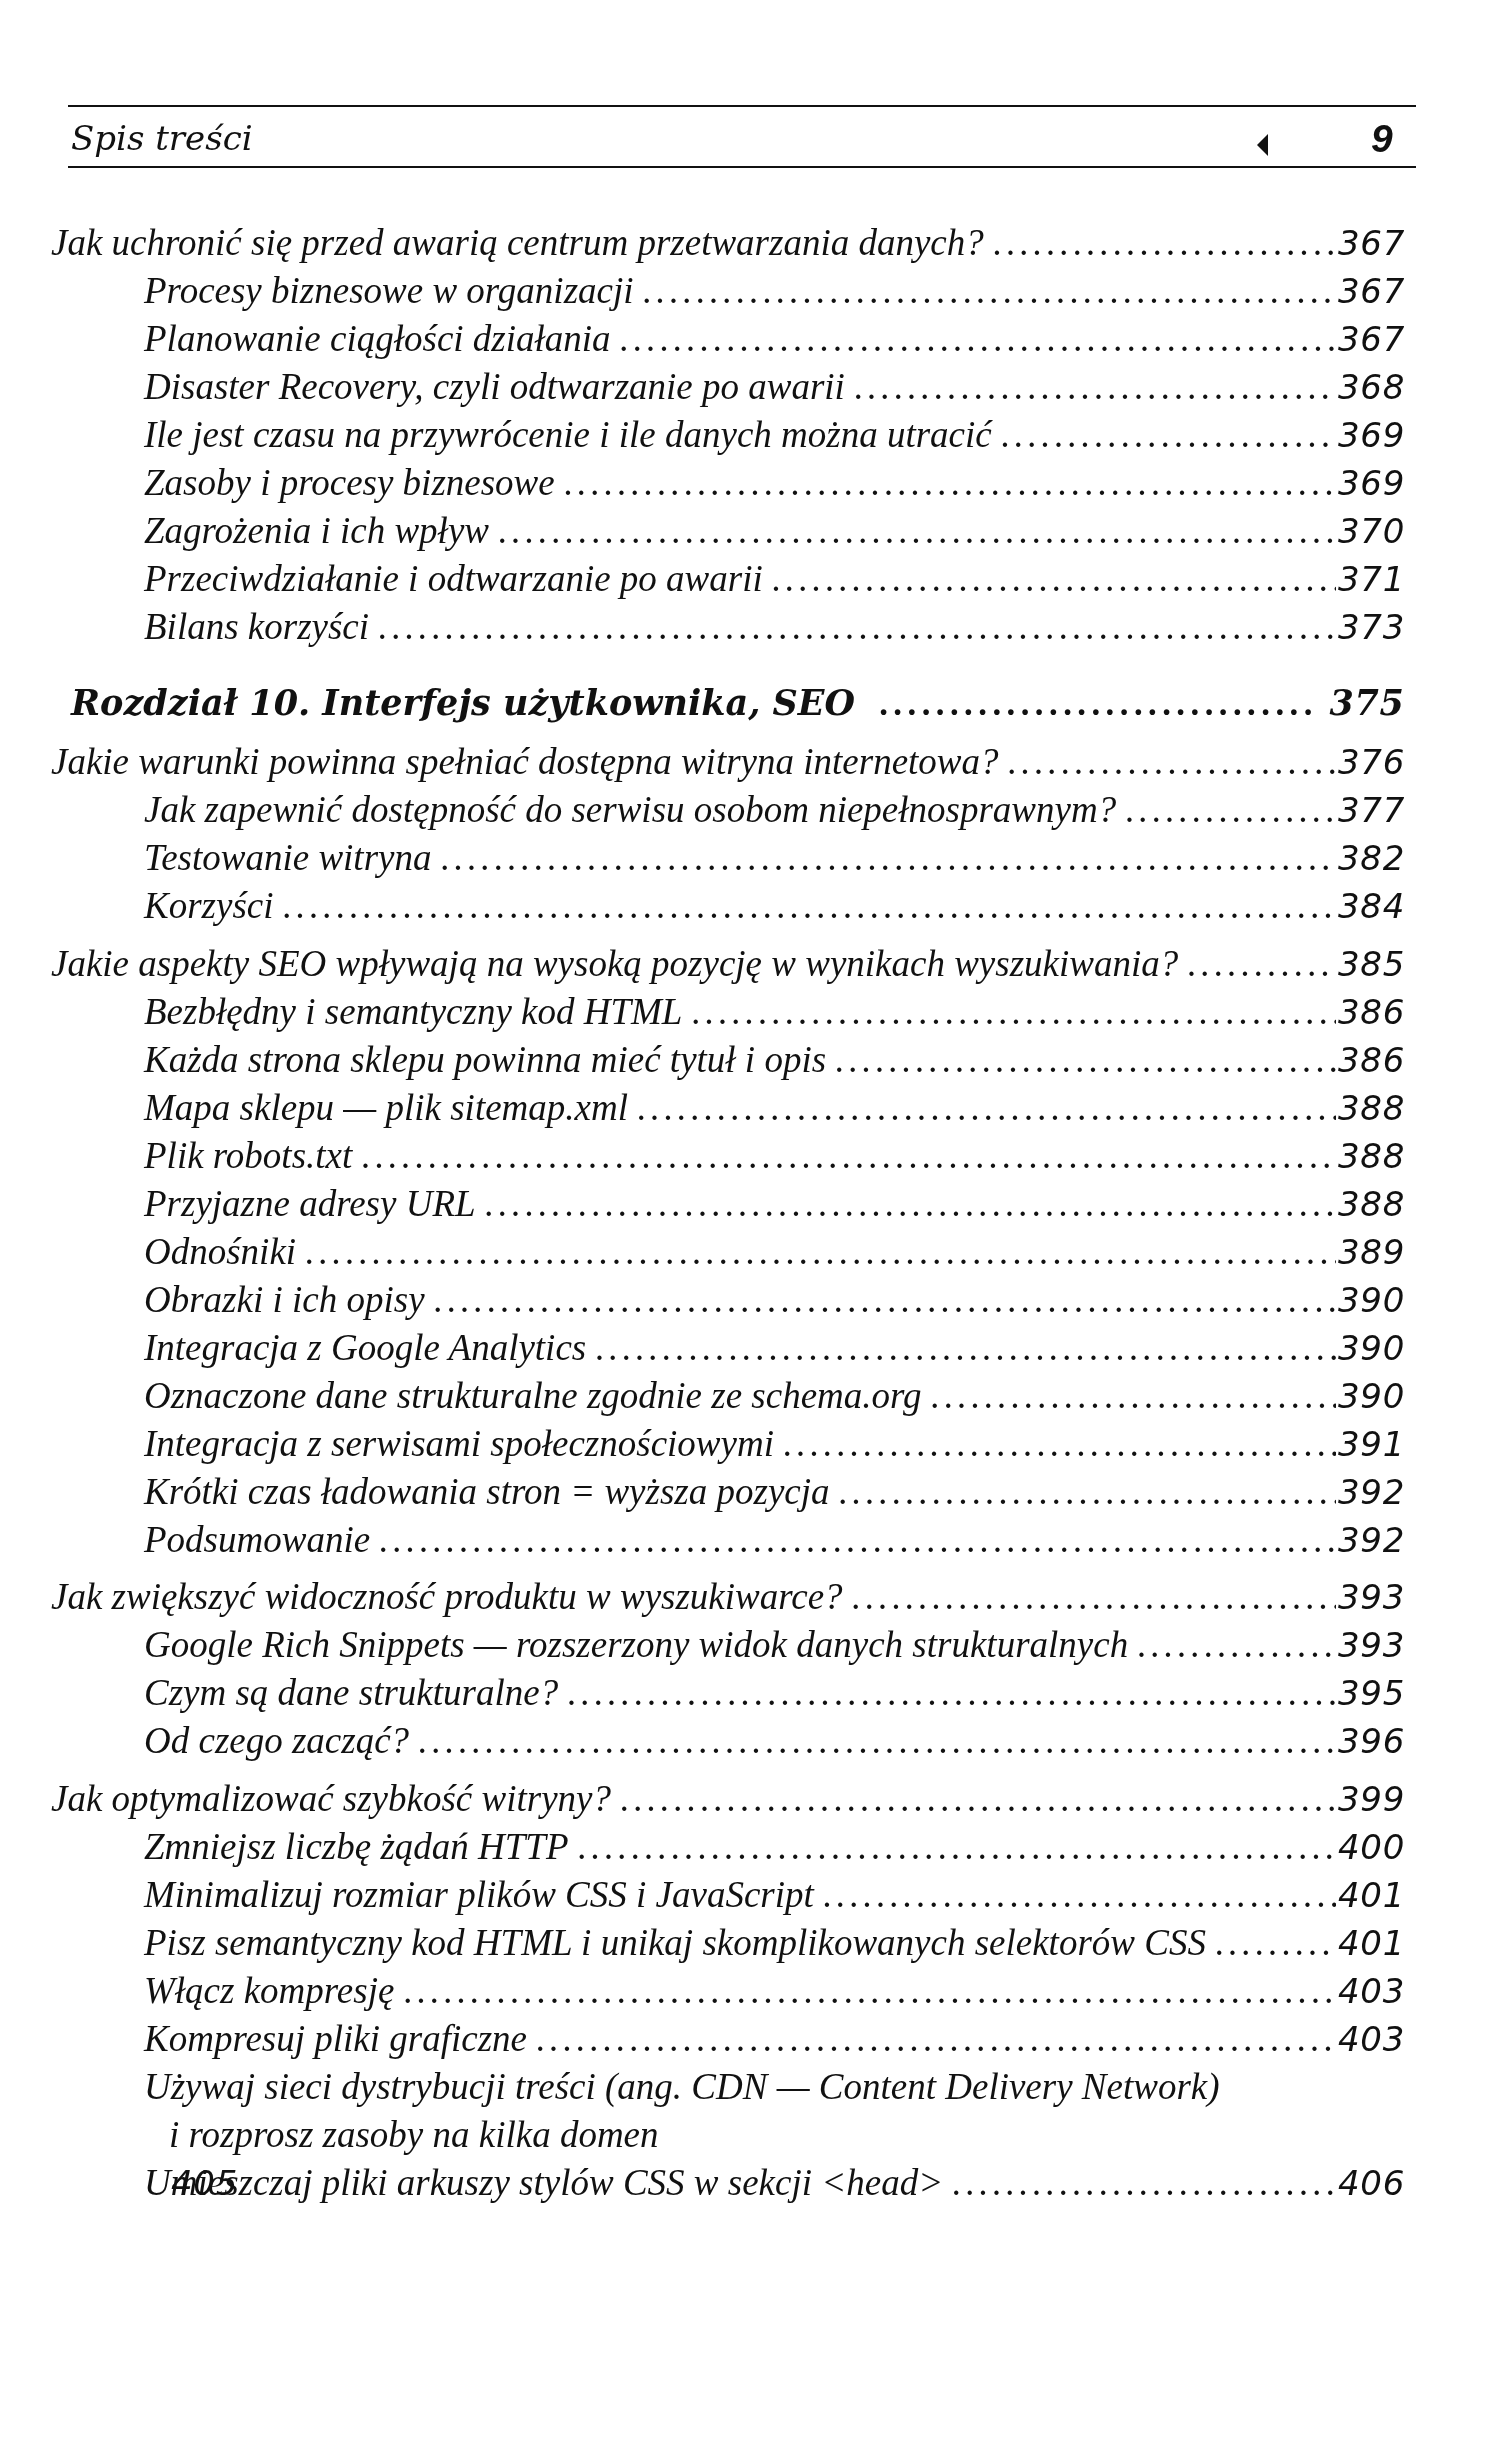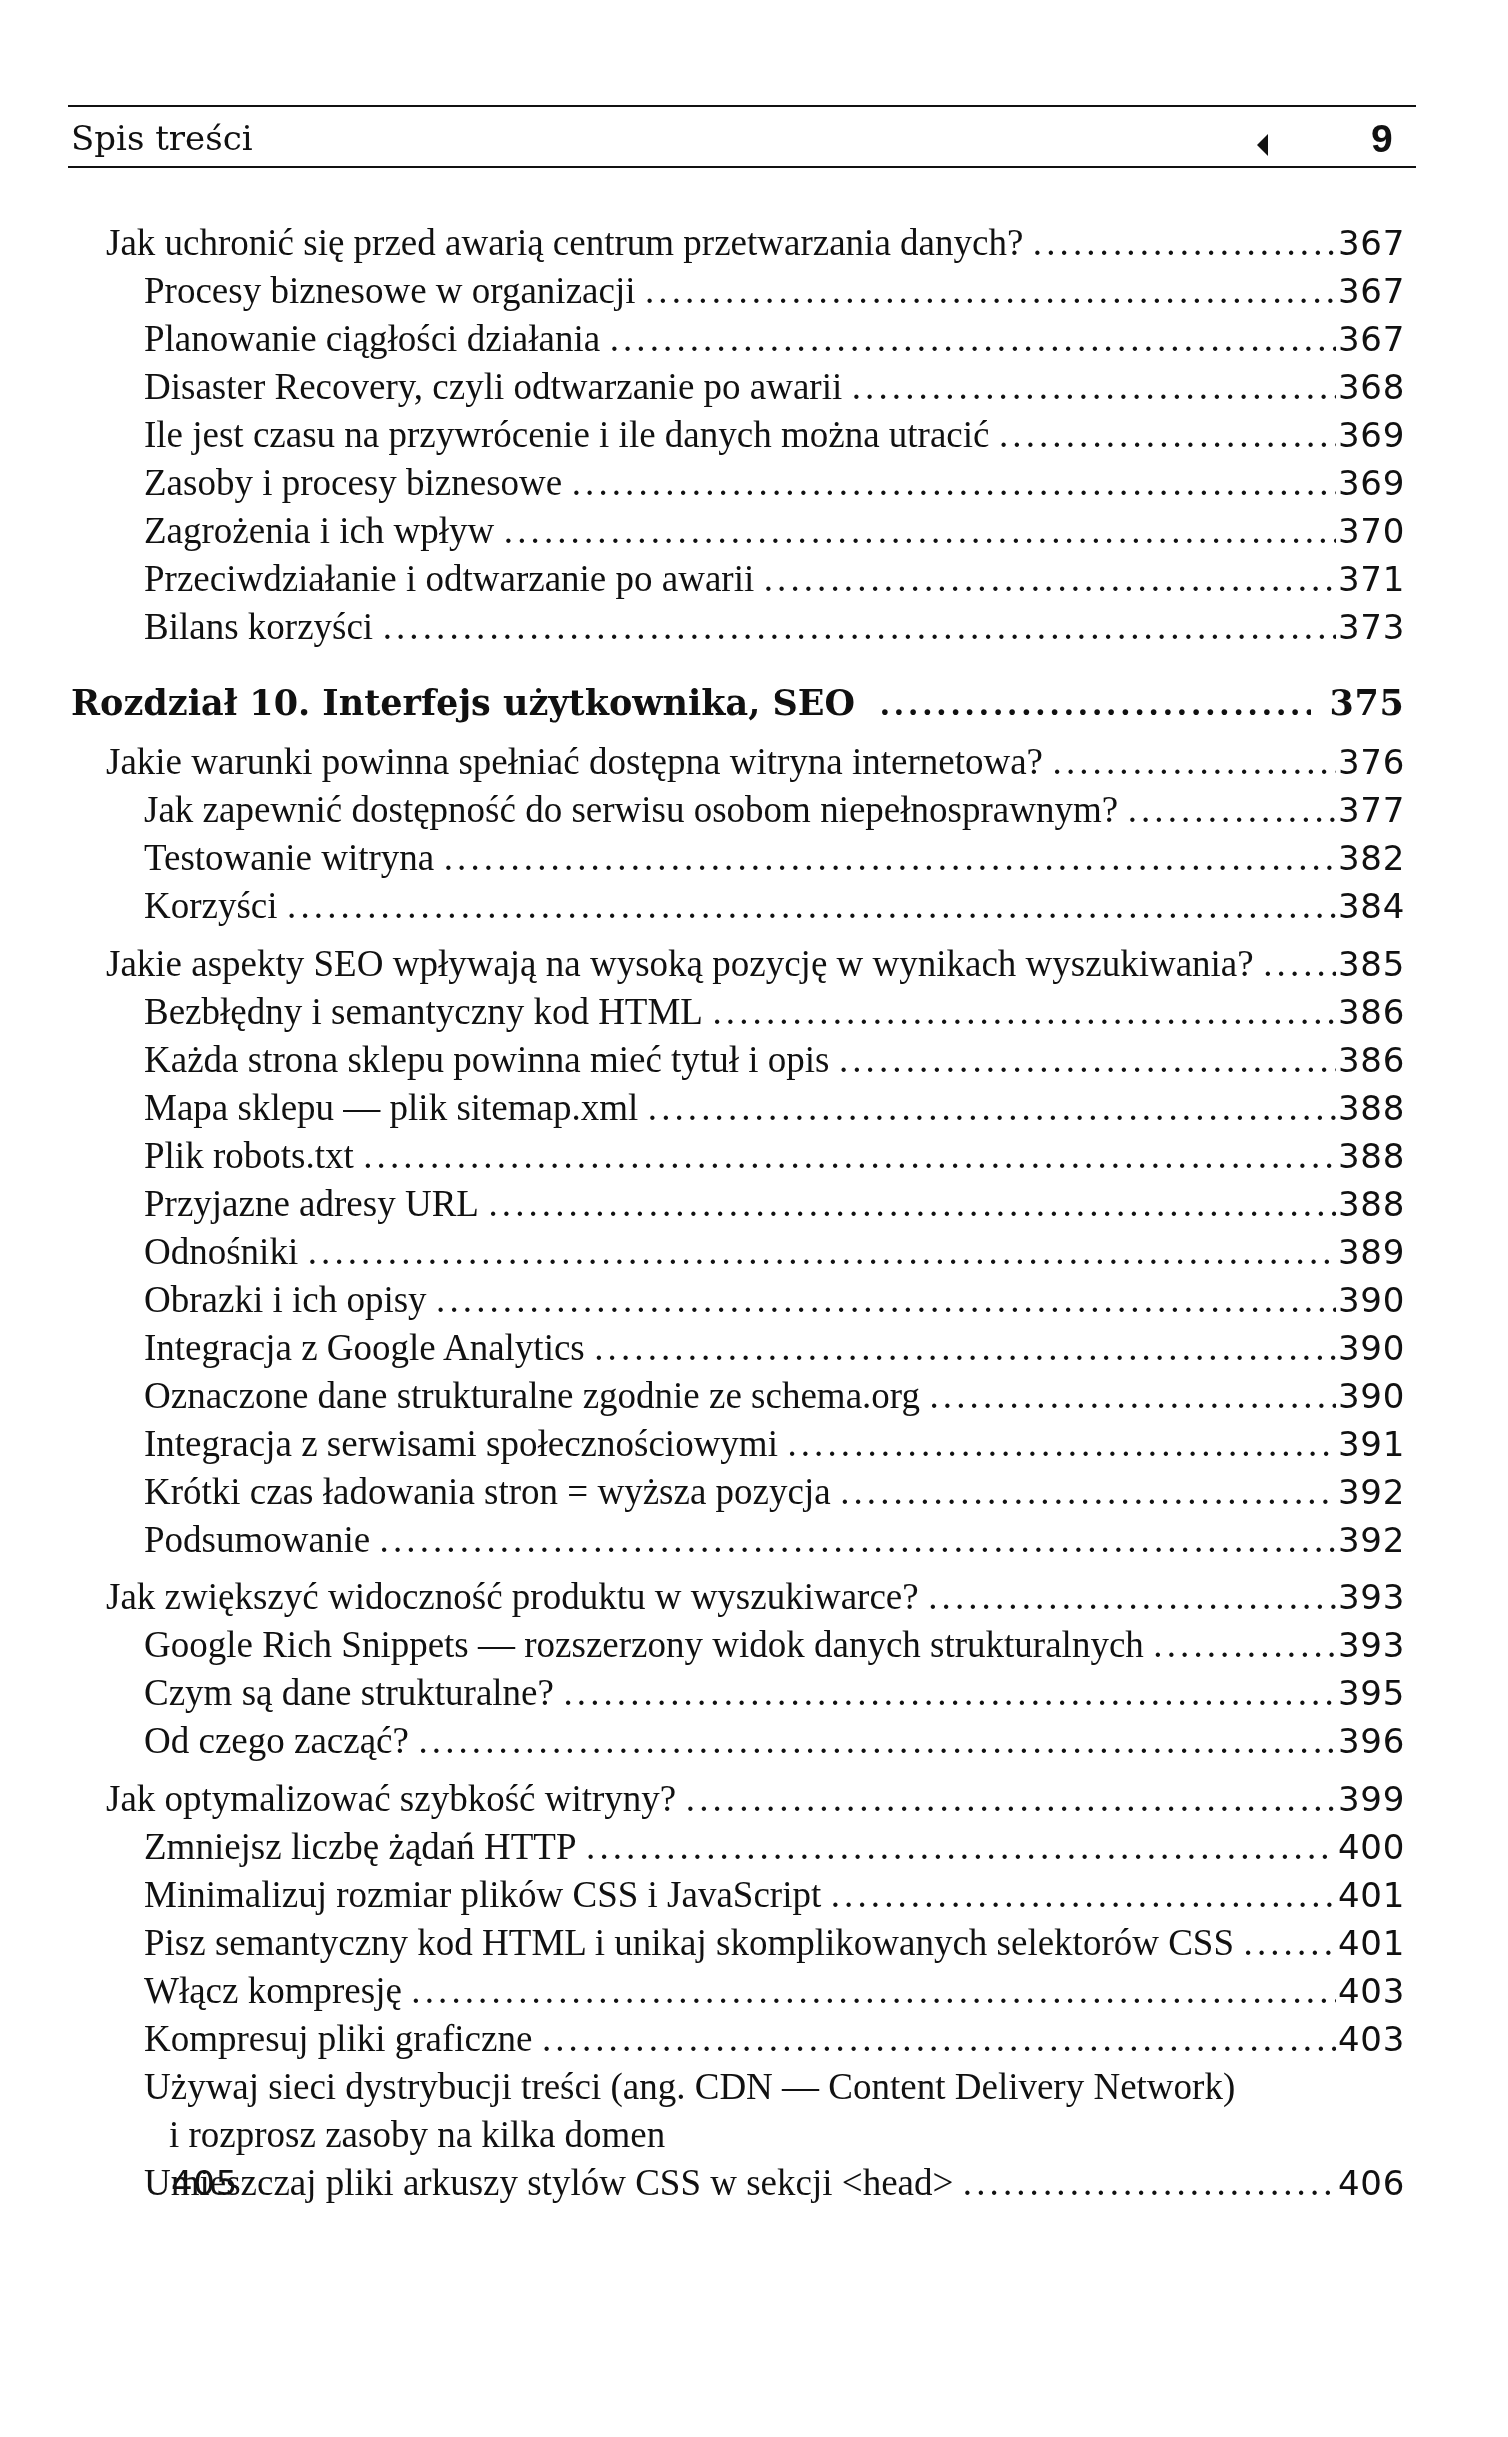--- a/index.html
+++ b/index.html
@@ -1,17 +1,17 @@
 <!DOCTYPE html>
 <html style="font-size:11px"><head>
 <meta charset="utf-8">
 <style>
   html, body { margin: 0; padding: 0; background: #ffffff; }
   body { width: 1509px; height: 2438px; position: relative; overflow: hidden; color: #111; }
-  .page { position: absolute; left: 0; top: 0; width: 1509px; height: 2438px; }
+  .page { position: absolute; left: 0; top: 0; width: 1509px; height: 2438px; font-style: italic; }
 
   
   .rh-rule { position: absolute; left: 68px; width: 1348px; height: 0; border-top: 2.7px solid #111; }
   .rh-rule.top { top: 105px; }
   .rh-rule.bottom { top: 166px; }
   .rh-title {
     position: absolute; left: 71px; top: 116px;
     font-family: "DejaVu Serif", serif; font-size: 34px; line-height: 45px; color: #111;
   }
   .rh-arrow {
@@ -37,21 +37,21 @@
     flex: 1 1 auto; overflow: hidden; height: 48px;
     font-family: "Liberation Serif", serif; letter-spacing: 4.1px; color: #111;
   }
   .row .leader::before {
     content: "................................................................................................................................................................................................................................";
   }
   .row .page-num {
     flex: 0 0 auto; width: 71px; text-align: center;
     font-family: "DejaVu Sans", sans-serif; font-size: 34px; letter-spacing: 0.7px;
   }
-  .row.l1 { padding-left: 106px; padding-right: 102px; }
+  .row.l1 { padding-left: 51px; padding-right: 102px; }
   .row.l2 { padding-left: 144px; padding-right: 102px; }
   .row.l3 { padding-left: 169px; padding-right: 102px; flex-direction: column; }
   .row.nonum { padding-right: 102px; }
   .row.nonum .label { padding-right: 0; }
 
   .gap-sm { height: 9.5px; }
   .gap-ch { height: 24.5px; }
 
   .row.chapter {
     padding-left: 71px; padding-right: 102px; height: 53px; line-height: 53px;

